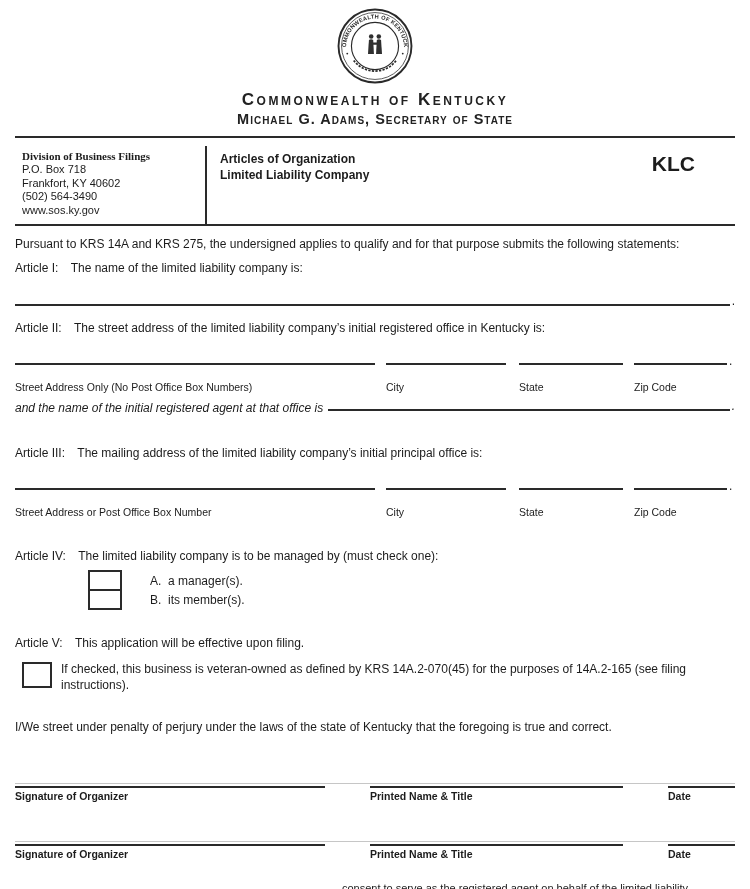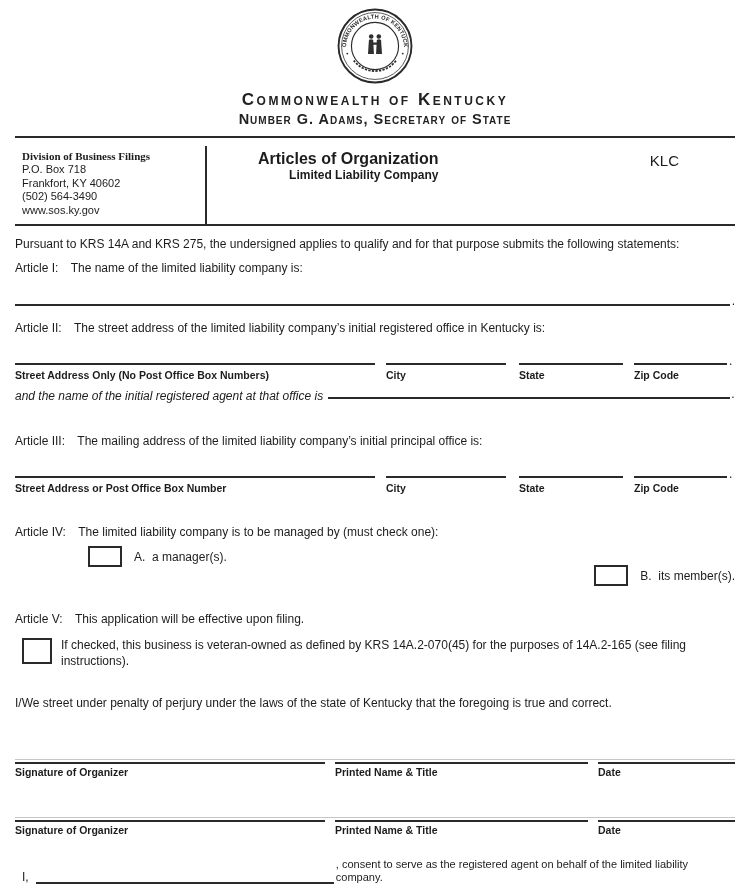--- a/index.html
+++ b/index.html
@@ -22,61 +22,61 @@
     text-align: center; font-weight: bold; font-variant: small-caps;
     font-size: 14.5px; letter-spacing: 1px; margin-top: 1px; color: #222;
   }
   .rule { border-top: 2px solid #2a2a2a; }
 
   .info-box { display: flex; min-height: 78px; margin-top: 8px; }
   .info-left { width: 190px; padding: 3px 6px 3px 7px; }
   .info-left .t { font-weight: bold; font-size: 11px; line-height: 14px; font-family: Liberation Serif, serif; }
   .info-left .l { font-size: 11px; line-height: 13.5px; }
   .info-right { flex: 1; display: flex; border-left: 2px solid #2a2a2a; padding: 4px 0 0 13px; }
-  .form-title { font-weight: bold; font-size: 16px; line-height: 18px; margin-left: 38px; }
+  .form-title { font-weight: bold; font-size: 12px; line-height: 18px; }
   .form-sub { font-weight: bold; font-size: 12px; line-height: 15px; text-align: right; }
-  .form-code { font-weight: normal; font-size: 15px; margin-left: auto; margin-right: 56px; padding-top: 2px; }
+  .form-code { font-weight: bold; font-size: 21px; margin-left: auto; margin-right: 40px; padding-top: 2px; }
 
   
   .para { font-size: 12px; line-height: 15px; }
   .article { font-size: 12px; line-height: 15px; }
   .article .alabel { white-space: pre; }
   .gap { display: inline-block; width: 9px; }
 
   .fill-row { display: flex; align-items: flex-end; }
   .fill-line { flex: 1; border-bottom: 2px solid #2a2a2a; height: 10px; }
   .term { font-size: 12px; line-height: 10px; padding-left: 2px; }
 
   
   .addr-row { display: flex; align-items: flex-end; }
   .addr-cell .seg-line { border-bottom: 2px solid #2a2a2a; height: 12px; }
-  .addr-cell .seg-label { font-weight: bold; font-size: 10.5px; line-height: 13px; padding-top: 4px; }
+  .addr-cell .seg-label { font-weight: normal; font-size: 10.5px; line-height: 13px; padding-top: 16px; }
   .ac-street { width: 360px; }
   .ac-city { width: 120px; margin-left: 11px; }
   .ac-state { width: 104px; margin-left: 13px; }
   .ac-zip { width: 93px; margin-left: 11px; }
 
   .inline-fill { display: flex; font-size: 12px; font-style: italic; }
   .inline-fill .txt { white-space: pre; line-height: 15px; }
   .inline-fill .fill-line { margin-left: 5px; }
 
   
   .chk-group { margin-left: 73px; margin-top: 6px; }
   .chk-row { display: flex; align-items: center; height: 21px; }
-  .chk-row + .chk-row { margin-top: -2px; justify-content: flex-end; }
+  .chk-row + .chk-row { margin-top: -2px; }
   .chk-box { width: 34px; height: 21px; border: 2px solid #2a2a2a; background: #fff; }
-  .chk-label { font-size: 12px; margin-left: 12px; white-space: pre; }
+  .chk-label { font-size: 12px; margin-left: 28px; white-space: pre; }
 
   
   .vet { margin-top: 10px; font-size: 12px; line-height: 16px; }
   .vet-box { float: left; width: 30px; height: 26px; border: 2px solid #2a2a2a; margin: 1px 9px 2px 7px; background: #fff; }
   .clear { clear: both; }
 
   
-  .sig-row { display: flex; position: relative; }
+  .sig-row { display: flex; position: relative; gap: 35px; }
   .sig-row::before { content: ""; position: absolute; top: -3px; left: 0; right: 0; border-top: 1px solid #c6c6c6; }
   .sig-cell { border-top: 2px solid #2a2a2a; }
   .sig-cell .sig-label { font-weight: bold; font-size: 10.5px; line-height: 14px; padding-top: 1px; }
   .sc-sig { width: 310px; }
   .sc-name { width: 253px; margin-left: 10px; }
   .sc-date { flex: 1; margin-left: 10px; }
 
   
   .consent { display: flex; align-items: flex-end; }
   .consent .pre { font-size: 12px; line-height: 14px; padding-left: 7px; white-space: pre; }
@@ -123,21 +123,21 @@
         <circle cx="45" cy="37.5" r="3"></circle>
         <circle cx="55" cy="37.5" r="3"></circle>
         <path d="M42,42 L40.8,60.5 L48.6,60.5 L47.6,42 Q44.8,40.4 42,42 Z"></path>
         <path d="M52.4,42 L51.4,60.5 L59.2,60.5 L58,42 Q55.2,40.4 52.4,42 Z"></path>
         <rect x="45.5" y="45.5" width="9" height="3" rx="1.2"></rect>
       </g>
       <path d="M 22,69 A 35,35 0 0 0 78,69" fill="none" stroke="#2a2a2a" stroke-width="2.2" stroke-dasharray="3,1.7"></path>
     </svg>
   </div>
   <div class="hdr-title">Commonwealth of Kentucky</div>
-  <div class="hdr-sub">Number G. Adams, Secretary of State</div>
+  <div class="hdr-sub">Michael G. Adams, Secretary of State</div>
 
   <div class="rule mt-hr1"></div>
 
   <div class="info-box">
     <div class="info-left">
       <div class="t">Division of Business Filings</div>
       <div class="l">P.O. Box 718</div>
       <div class="l">Frankfort, KY 40602</div>
       <div class="l">(502) 564-3490</div>
       <div class="l">www.sos.ky.gov</div>

